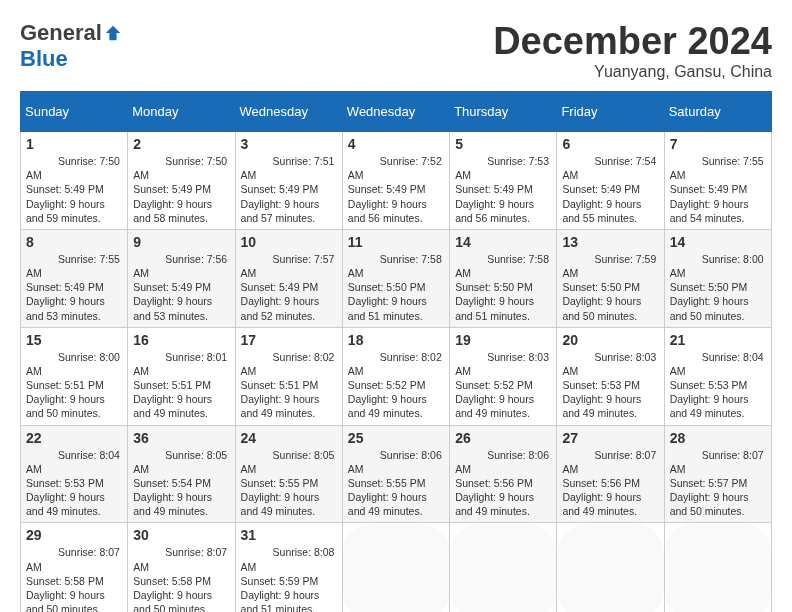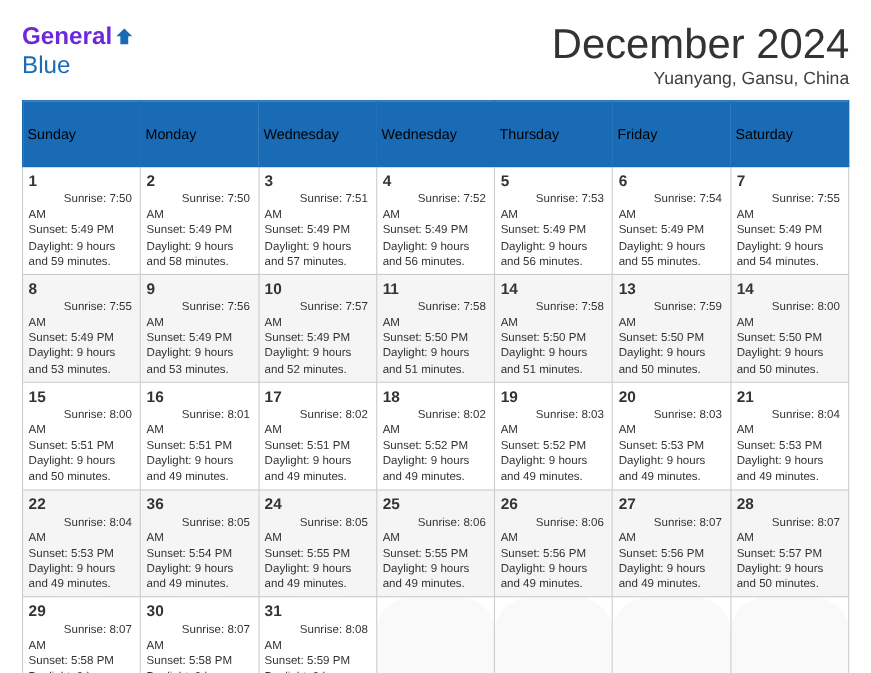--- a/index.html
+++ b/index.html
@@ -21,53 +21,53 @@
       flex-direction: column;
       align-items: flex-start;
     }
     .logo-text {
       display: flex;
       align-items: center;
     }
     .logo-general {
       font-size: 22px;
       font-weight: bold;
-      color: #6d28d9;
+      color: #404040;
     }
     .logo-blue {
       font-size: 22px;
-      font-weight: normal;
+      font-weight: bold;
       color: #1a6bb5;
     }
     .logo-icon {
       width: 18px;
       height: 18px;
       margin-left: 2px;
     }
     .title-section {
       text-align: right;
     }
     .month-title {
       font-size: 38px;
-      font-weight: normal;
+      font-weight: bold;
       color: #333;
     }
     .location {
       font-size: 16px;
       color: #404040;
     }
     .calendar-table {
       width: 100%;
       border-collapse: collapse;
       font-size: 11px;
     }
     .calendar-table th {
       background-color: #1a6bb5;
-      color: #000000;
-      padding: 22px 4px;
+      color: #ffffff;
+      padding: 12px 4px;
       text-align: left;
       font-size: 13px;
       font-weight: normal;
       border: 1px solid #1a6bb5;
     }
     .calendar-table td {
       border: 1px solid #ccc;
       padding: 4px 5px;
       vertical-align: top;
       height: 80px;

